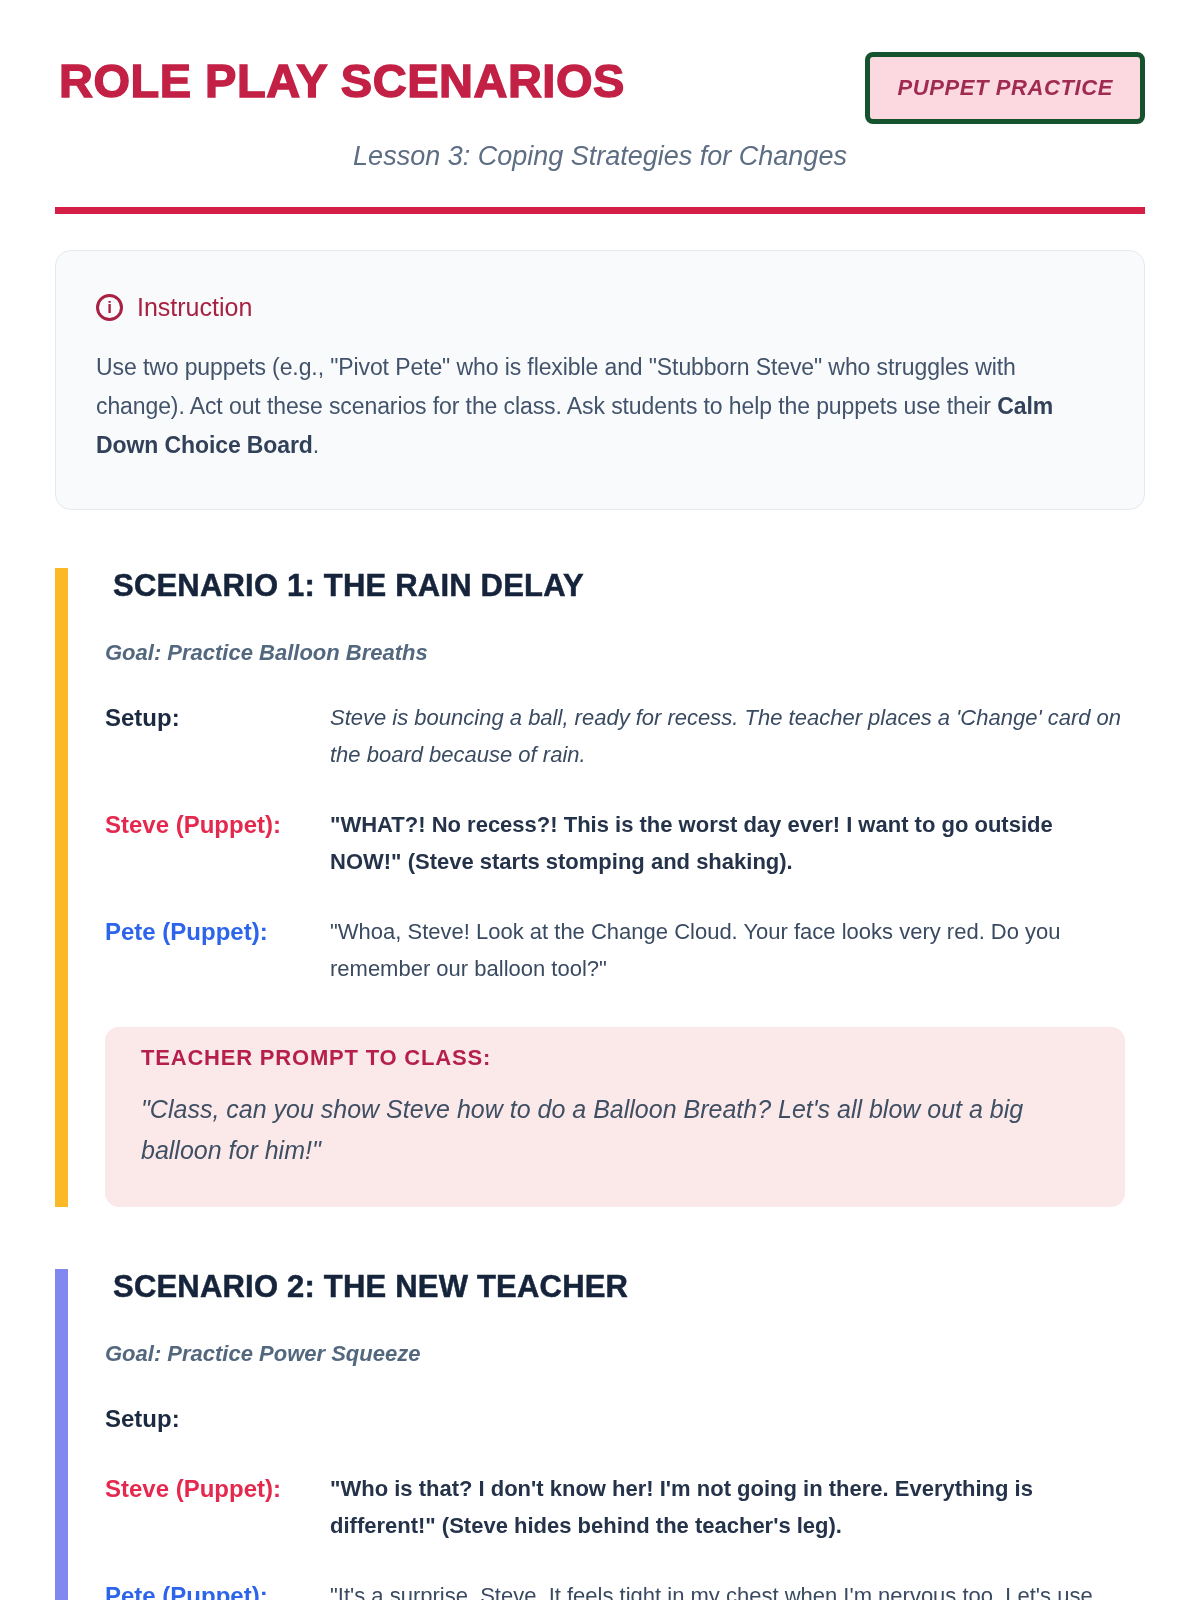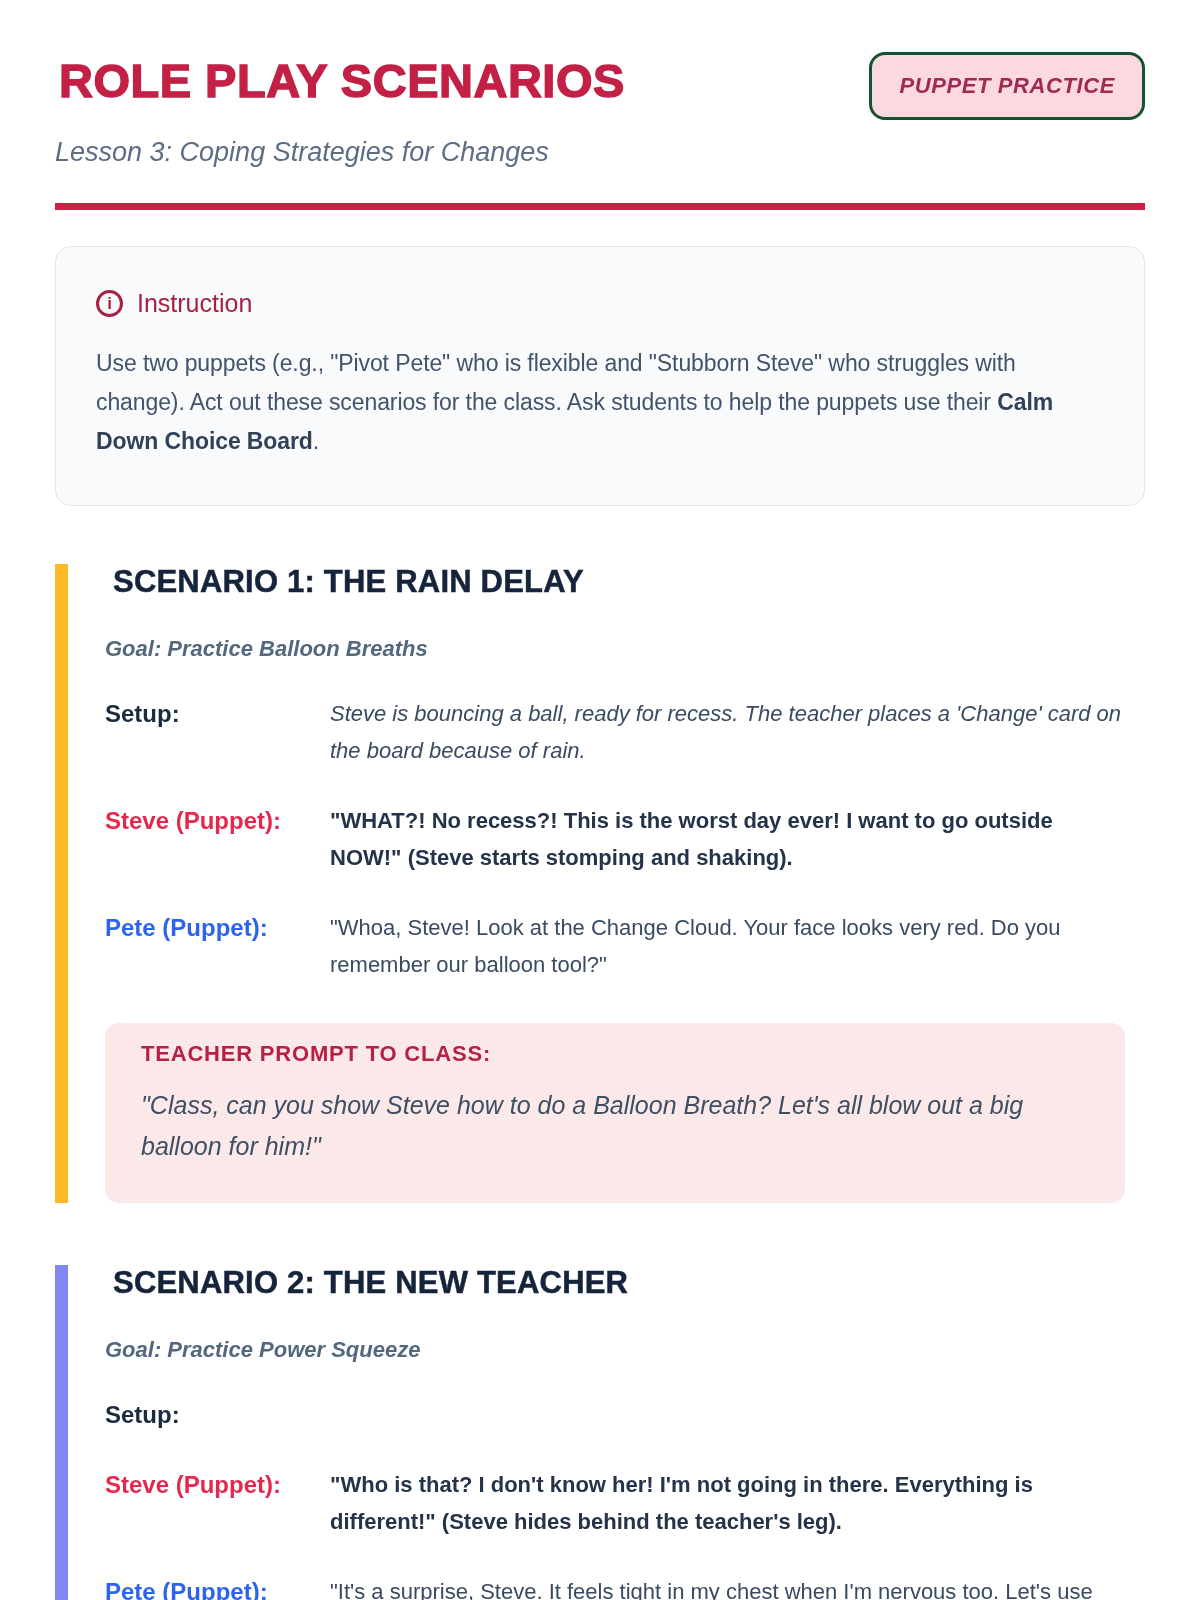--- a/index.html
+++ b/index.html
@@ -13,25 +13,25 @@
   .page { padding: 52px 55px 0 55px; }
 
   
   .header-row { display: flex; justify-content: space-between; align-items: flex-start; }
   .page-title {
     margin: 4px; font-size: 47px; line-height: 50px; font-weight: bold;
     color: #C32045; -webkit-text-stroke: 1.4px #C32045; letter-spacing: 0.5px;
   }
   .badge {
     background: #FCD9E0; color: #9F2A52;
-    border: 3px solid #14532d; border-radius: 16px;
+    border: 5px solid #14532d; border-radius: 8px;
     font-style: italic; font-weight: bold; font-size: 22px; letter-spacing: 0.6px;
     padding: 18px 27px; margin-top: 0; white-space: nowrap;
   }
-  .subtitle { margin: 17px 0 0 0; font-style: italic; font-size: 27px; color: #5D6D83; }
+  .subtitle { margin: 17px 0 0 0; font-style: italic; font-size: 27px; color: #5D6D83; text-align: center; }
   .rule { margin-top: 35px; height: 7px; background: #D51E46; border: none; }
 
   
   .instruction-card {
     margin-top: 36px; background: #F8FAFB;
     border: 1px solid #E4E9EF; border-radius: 16px;
     padding: 42px 40px 44px 40px;
   }
   .instruction-head { display: flex; align-items: center; gap: 14px; }
   .info-icon {

